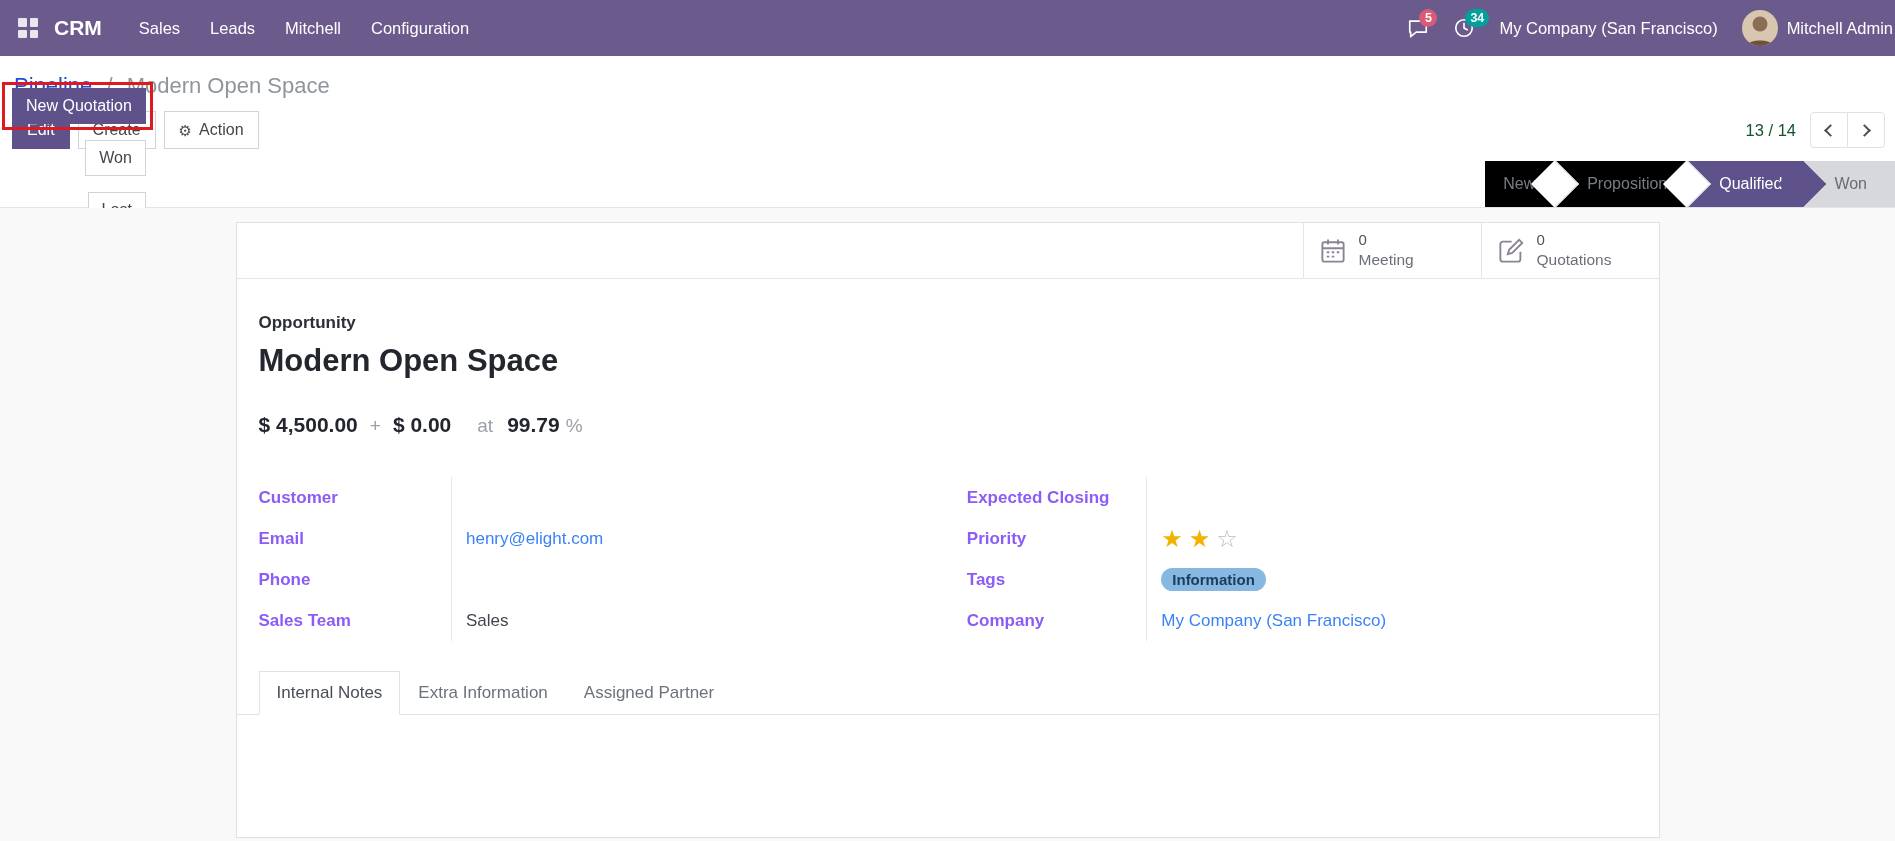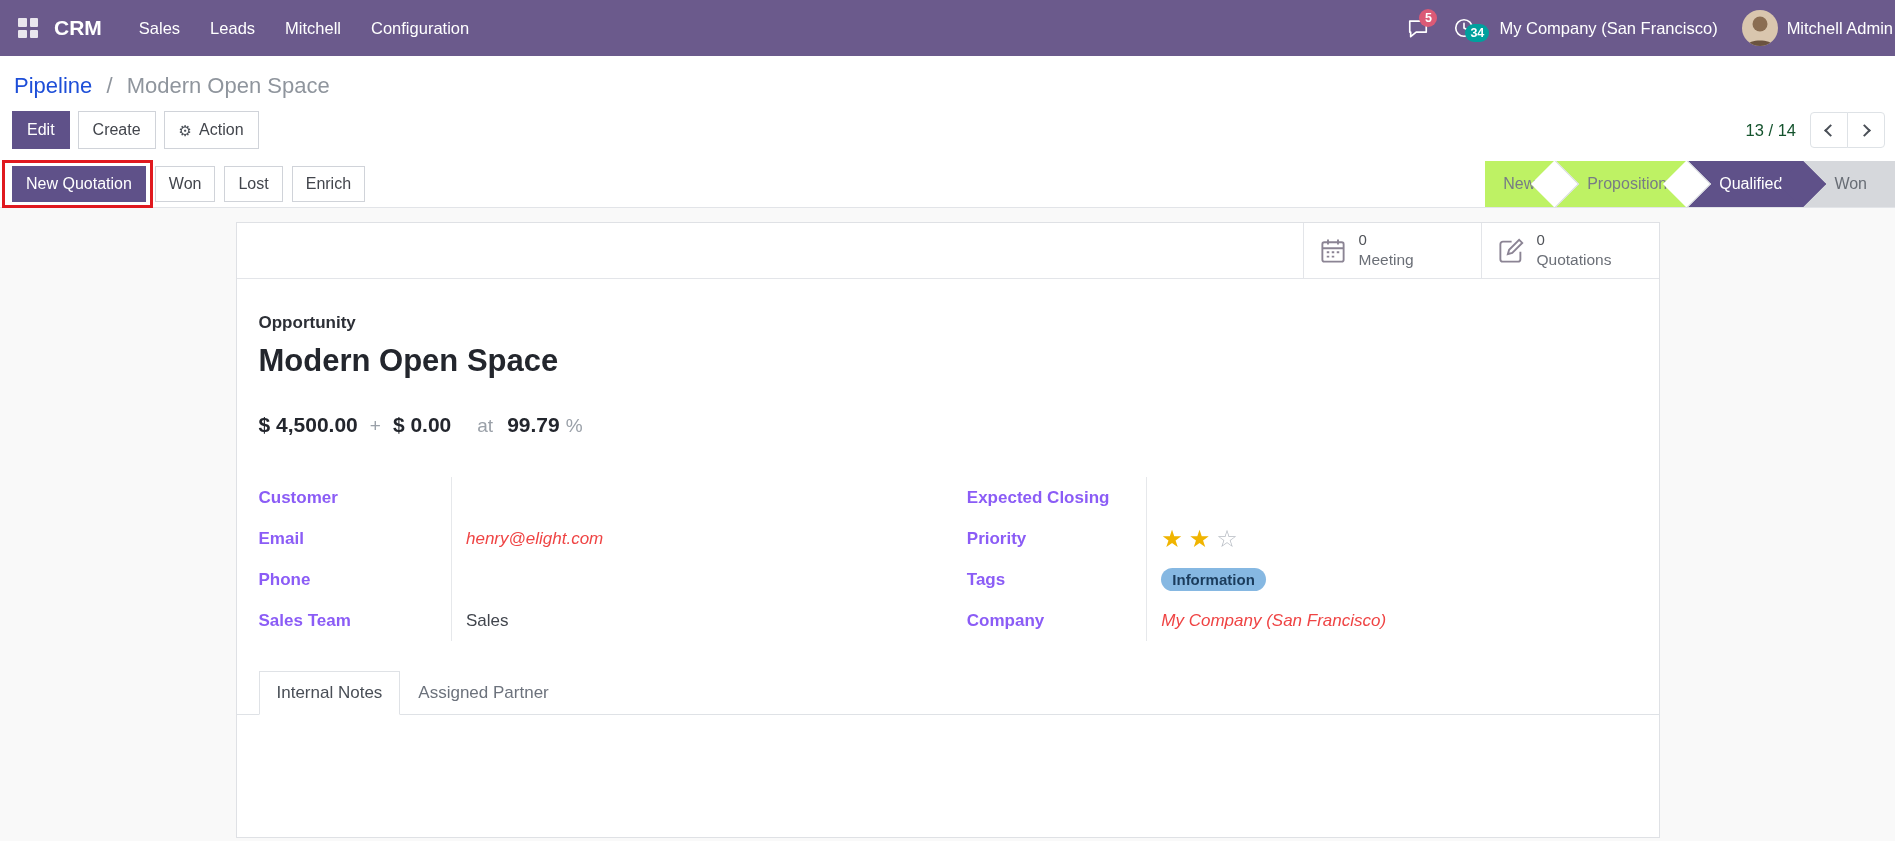--- a/index.html
+++ b/index.html
@@ -26,21 +26,21 @@
   .nav-menu { font-size: 16.5px; padding: 0 15px; line-height: 56px; color: #fff; text-decoration: none; display: inline-block; }
   .nav-right { margin-left: auto; display: flex; align-items: center; gap: 24px; }
   .icon-btn { position: relative; display: flex; }
   .icon-btn svg { display: block; }
   .badge {
     position: absolute; top: -8px; left: 12px; min-width: 18px; height: 18px;
     border-radius: 10px; font-size: 12.5px; font-weight: 700; color: #fff;
     display: flex; align-items: center; justify-content: center; padding: 0 5px;
   }
   .badge.pink { background: var(--pink-badge, #db5a76); }
-  .badge.teal { background: var(--teal-badge, #00a09d); margin-top: 15px; }
+  .badge.teal { background: var(--teal-badge, #00a09d); }
   .company { font-size: 16.5px; white-space: nowrap; }
   .user { display: flex; align-items: center; gap: 9px; }
   .avatar { width: 36px; height: 36px; border-radius: 50%; overflow: hidden; flex: none; }
   .avatar svg, .mini-avatar svg { display: block; width: 100%; height: 100%; }
   .user-name { font-size: 16.5px; white-space: nowrap; }
 
   
   .breadcrumb-row { padding: 17px 14px 8px 14px; font-size: 22px; flex: none; }
   .bc-link { color: #1d4ed8; }
   .bc-sep { color: #8f959d; margin: 0 8px; }
@@ -62,26 +62,26 @@
   .pager-value { font-size: 16.5px; color: #14532d; margin-right: 14px; }
   .pager-btn { width: 38px; height: 36px; background: #fff; border: 1px solid #dee2e6; display: inline-flex; align-items: center; justify-content: center; padding: 0; }
   .pager-btn.prev { border-radius: 4px 0 0 4px; }
   .pager-btn.next { border-radius: 0 4px 4px 0; margin-left: -1px; }
   .chev { display: inline-block; width: 9px; height: 9px; border: 0 solid #4a4f57; }
   .chev-left  { border-left-width: 2px; border-bottom-width: 2px; transform: rotate(45deg); margin-left: 3px; }
   .chev-right { border-left-width: 2px; border-bottom-width: 2px; transform: rotate(225deg); margin-right: 3px; }
 
   
   .statusbar { background: #fff; border-bottom: 1px solid #e2e4e8; height: 47px; display: flex; align-items: center; padding-left: 12px; flex: none; }
-  .sb-actions { display: flex; align-items: flex-end; gap: 9px; }
+  .sb-actions { display: flex; align-items: flex-end; gap: 16px; flex-direction: column; }
   .sb-btn { padding: 9px 13px; font-size: 16px; }
   .annotated { position: relative; display: inline-flex; }
   .red-box { position: absolute; inset: -6px -7px -6px -10px; border: 3px solid var(--annotation, #e0191f); pointer-events: none; z-index: 6; }
   .stages { margin-left: auto; display: flex; align-items: stretch; align-self: stretch; overflow: hidden; font-size: 16px; color: #777c85; }
-  .stage { position: relative; display: flex; align-items: center; padding: 0 20px 0 32px; background: #bef264; }
+  .stage { position: relative; display: flex; align-items: center; padding: 0 20px 0 32px; background: #000000; }
   .stage:nth-child(1) { z-index: 4; padding-left: 18px; }
   .stage:nth-child(2) { z-index: 3; }
   .stage:nth-child(3) { z-index: 2; }
   .stage:nth-child(4) { z-index: 1; }
   .stage::after {
     content: ""; position: absolute; top: 50%; right: -17px; width: 33px; height: 33px;
     transform: translateY(-50%) rotate(45deg);
     background: #fff; border-top: 1px solid #d8dbe0; border-right: 1px solid #d8dbe0;
   }
   .stage.active { background: var(--primary-btn, #5f5189); color: #fff; }
@@ -116,21 +116,21 @@
   .rev-pct-sign { margin-left: 6px; }
 
   .groups { margin-top: 40px; display: flex; justify-content: space-between; }
   .group { border-collapse: collapse; width: 48.6%; }
   .group tr { height: 41px; }
   .group td { padding: 0; vertical-align: middle; }
   td.lbl { width: 193px; border-right: 1px solid #e6e8eb; }
   .group-right td.lbl { width: 180px; }
   td.lbl label { font-size: 17px; font-weight: 700; color: #8b5cf6; }
   td.val { padding-left: 14px; font-size: 17px; color: #41454d; }
-  .link-val { color: #ef4444; font-style: italic; }
+  .link-val { color: #3b82f6; }
   .m2o { display: flex; align-items: center; gap: 9px; }
   .mini-avatar { width: 22px; height: 22px; border-radius: 50%; overflow: hidden; flex: none; }
   .stars { display: flex; gap: 6px; align-items: center; }
   .star-filled { color: var(--star, #f0b400); font-size: 24px; line-height: 1; }
   .star-empty { color: #b7bcc3; font-size: 24px; line-height: 1; }
   .tag {
     display: inline-block; background: var(--tag-bg, #86b8e2); color: var(--tag-text, #1b3c5c);
     font-size: 15px; font-weight: 600; padding: 3px 11px; border-radius: 13px;
   }
 
@@ -321,20 +321,21 @@
             <td class="lbl"><label data-interactable="false">Company</label></td>
             <td class="val"><span class="link-val" data-interactable="false">My Company (San Francisco)</span></td>
           </tr>
         </tbody>
           </table>
       </div>
 
       <div class="notebook" data-interactable="false">
         <div class="tabs">
           <div class="tab active" data-interactable="true">Internal Notes</div>
+          <div class="tab" data-interactable="true">Extra Information</div>
           <div class="tab" data-interactable="true">Assigned Partner</div>
         </div>
         <div class="tab-content" data-interactable="false"></div>
       </div>
     </div>
 
   </div>
 </div>
 
 </body></html>

